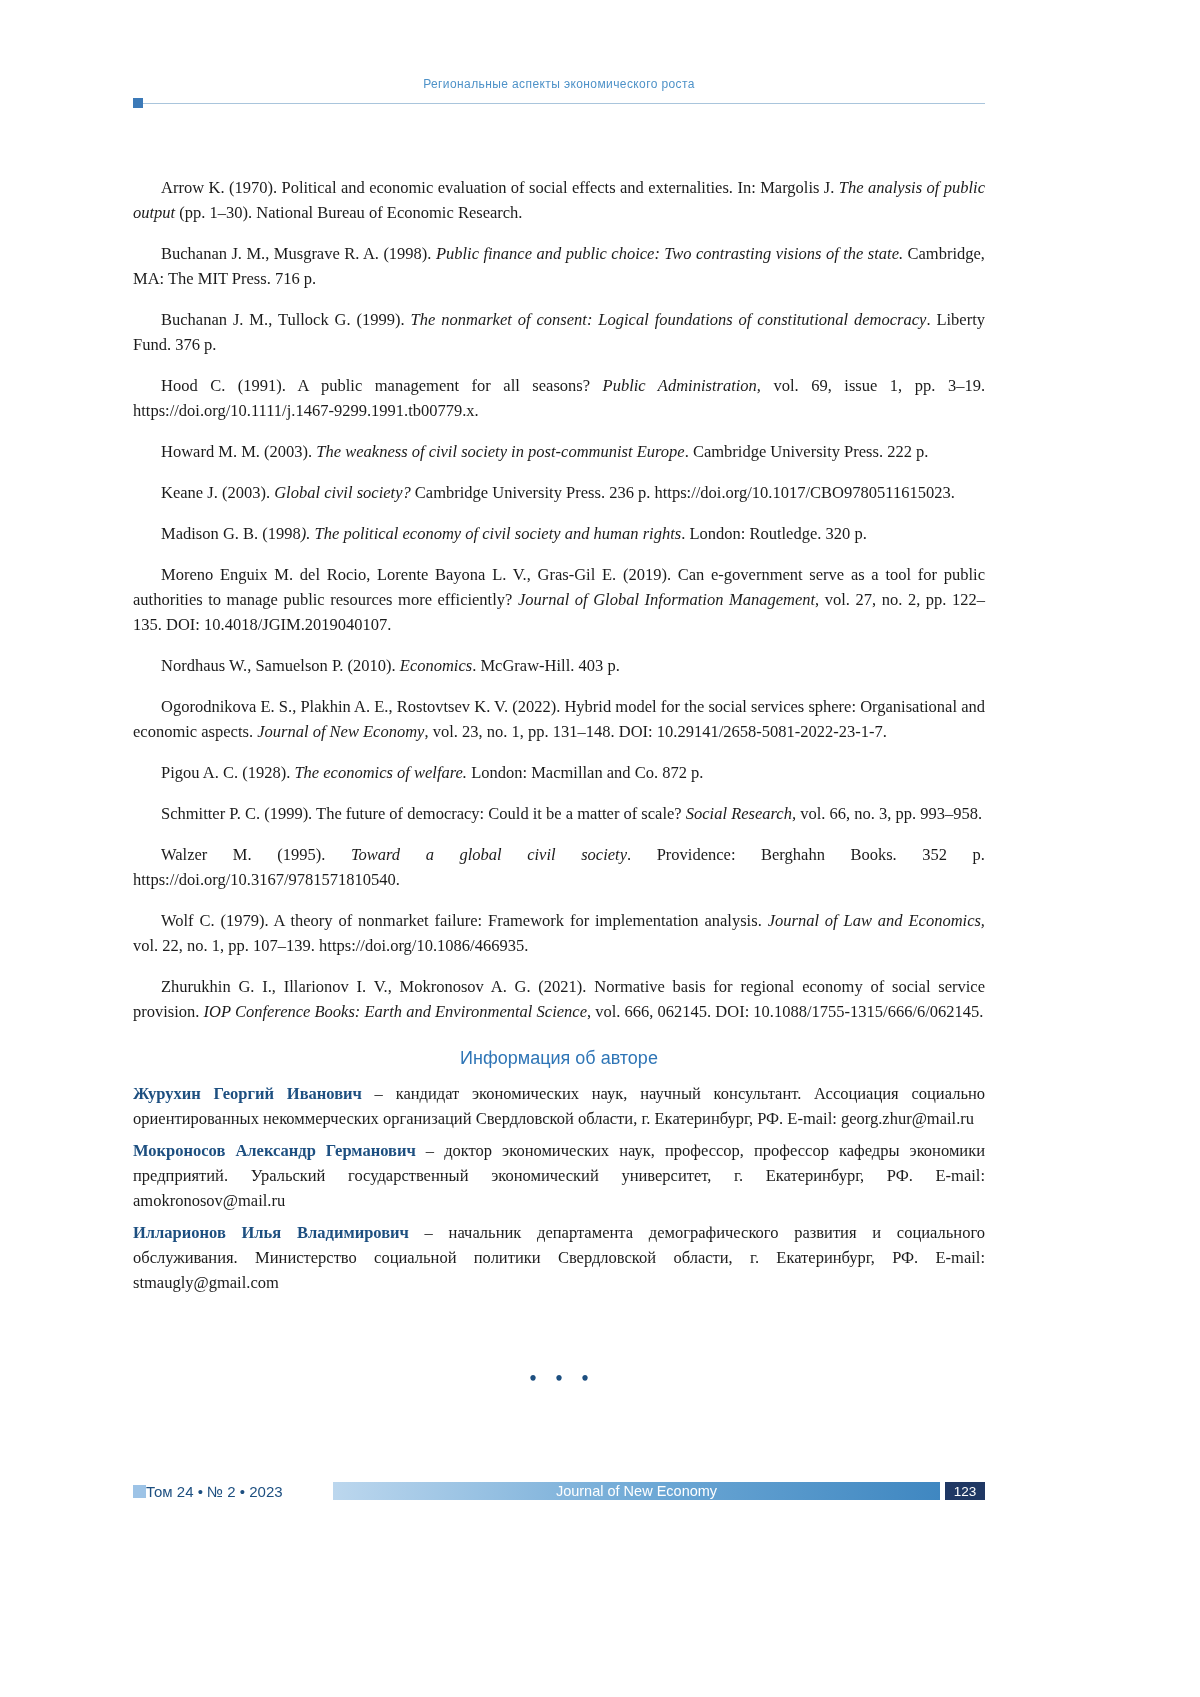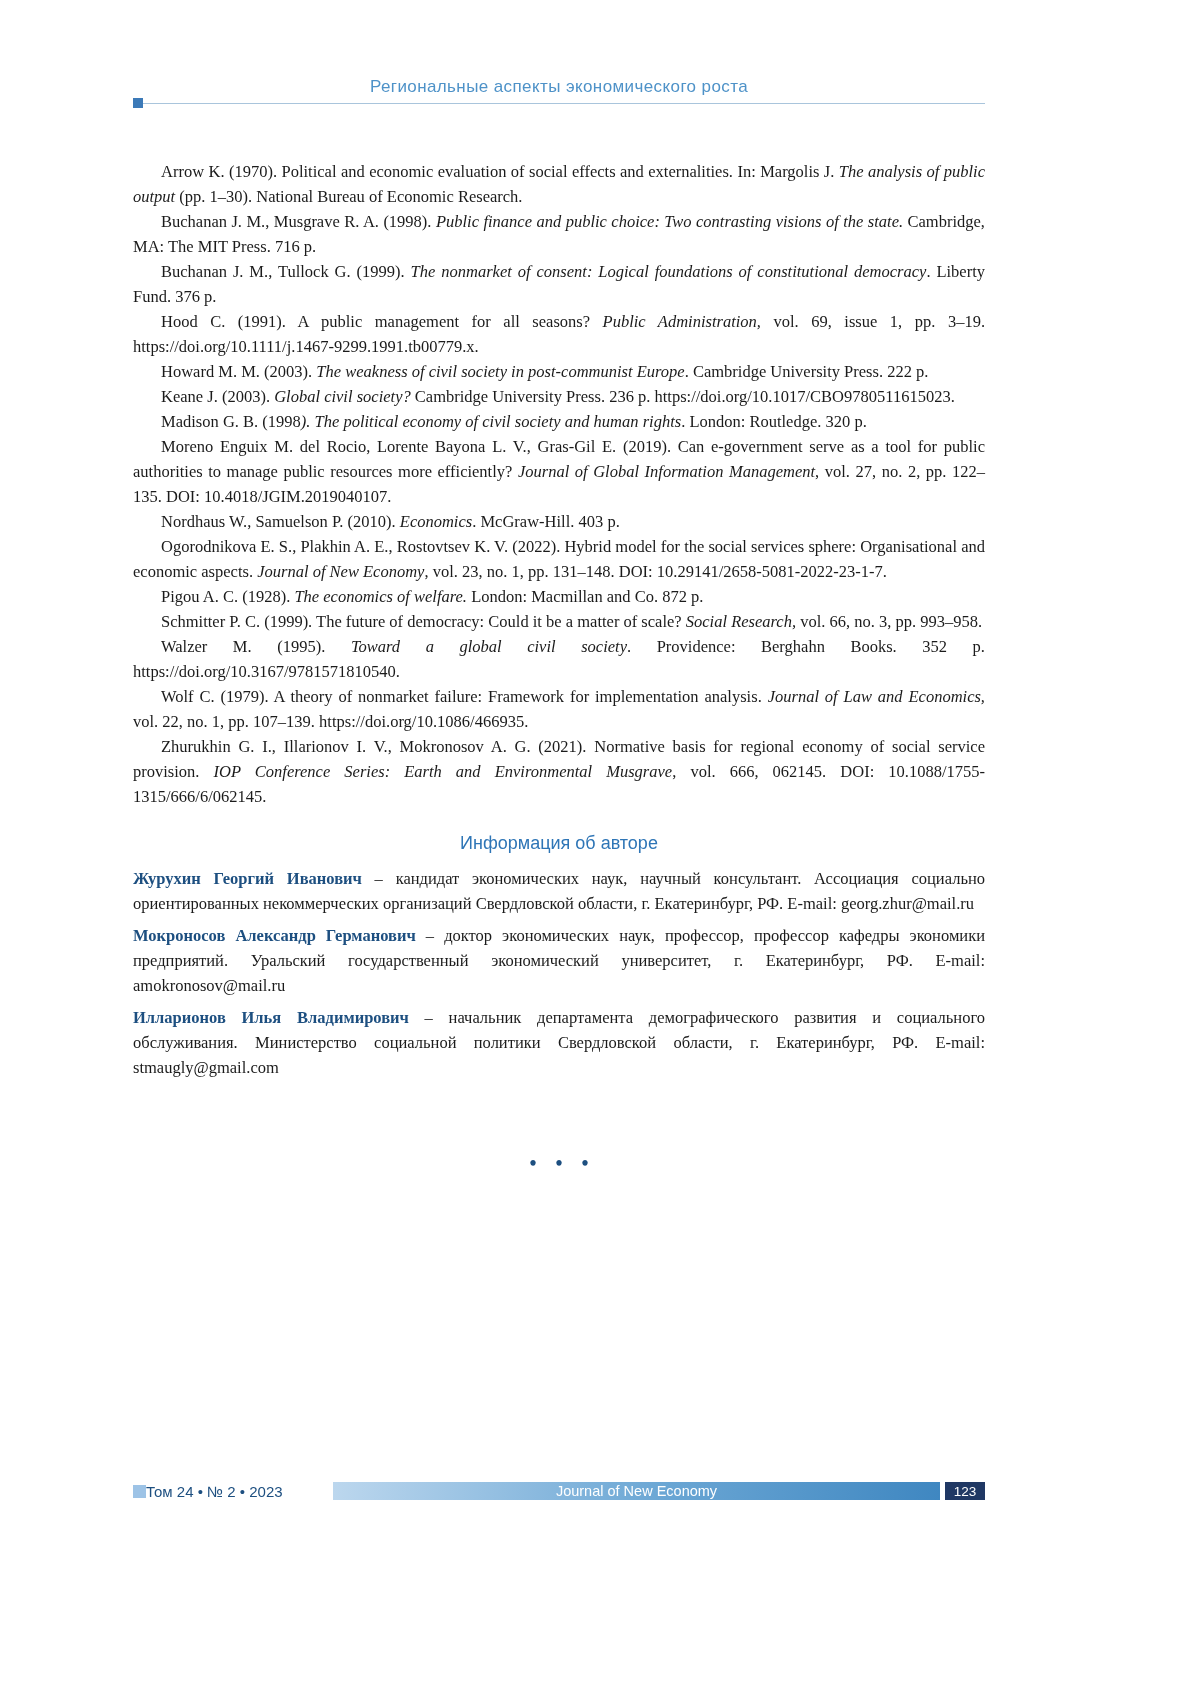--- a/index.html
+++ b/index.html
@@ -7,36 +7,36 @@
   body {
     width: 1200px; height: 1697px; position: relative; overflow: hidden;
     font-family: "Liberation Serif", serif; color: #1b1b1b;
   }
   .page { position: absolute; inset: 0; }
 
   
   .running-title {
     position: absolute; top: 77px; left: 133px; width: 852px;
     text-align: center; font-family: "Liberation Sans", sans-serif;
-    font-size: 17px; color: #4e92c8; letter-spacing: 0.4px;
+    font-size: 12px; color: #4e92c8; letter-spacing: 0.4px;
   }
   .header-rule {
     position: absolute; top: 103px; left: 133px; width: 852px;
     border-top: 1.5px solid #a9c5dc;
   }
   .header-square {
     position: absolute; left: 0; top: -6px; width: 10px; height: 10px;
     background: #3c7ab8; display: block;
   }
 
   
   .content { position: absolute; top: 159px; left: 133px; width: 852px; }
   p.ref {
     font-size: 16.5px; line-height: 25px; text-align: justify;
-    text-indent: 28px; overflow-wrap: break-word;
+    text-indent: 28px; overflow-wrap: break-word; margin-top: 16px;
   }
   p.ref em { font-style: italic; }
 
   .author-heading {
     margin: 24px 0 12px; text-align: center;
     font-family: "Liberation Sans", sans-serif;
     font-size: 18px; font-weight: 400; color: #2e75b6;
   }
   p.author {
     font-size: 16.5px; line-height: 25px; text-align: justify;
@@ -93,21 +93,21 @@
         <p class="ref"><span>Howard M. M. (2003). </span><em>The weakness of civil society in post-communist Europe</em><span>. Cambridge University Press. 222 p.</span></p>
         <p class="ref"><span>Keane J. (2003). </span><em>Global civil society?</em><span> Cambridge University Press. 236 p. https://doi.org/10.1017/CBO9780511615023.</span></p>
         <p class="ref"><span>Madison G. B. (1998</span><em>). The political economy of civil society and human rights</em><span>. London: Routledge. 320 p.</span></p>
         <p class="ref"><span>Moreno Enguix M. del Rocio, Lorente Bayona L. V., Gras-Gil E. (2019). Can e-government serve as a tool for public authorities to manage public resources more efficiently? </span><em>Journal of Global Information Management</em><span>, vol. 27, no. 2, pp. 122–135. DOI: 10.4018/JGIM.2019040107.</span></p>
         <p class="ref"><span>Nordhaus W., Samuelson P. (2010). </span><em>Economics</em><span>. McGraw-Hill. 403 p.</span></p>
         <p class="ref"><span>Ogorodnikova E. S., Plakhin A. E., Rostovtsev K. V. (2022). Hybrid model for the social services sphere: Organisational and economic aspects. </span><em>Journal of New Economy</em><span>, vol. 23, no. 1, pp. 131–148. DOI: 10.29141/2658-5081-2022-23-1-7.</span></p>
         <p class="ref"><span>Pigou A. C. (1928). </span><em>The economics of welfare.</em><span> London: Macmillan and Co. 872 p.</span></p>
         <p class="ref"><span>Schmitter P. C. (1999). The future of democracy: Could it be a matter of scale? </span><em>Social Research,</em><span> vol. 66, no. 3, pp. 993–958.</span></p>
         <p class="ref"><span>Walzer M. (1995). </span><em>Toward a global civil society</em><span>. Providence: Berghahn Books. 352 p. https://doi.org/10.3167/9781571810540.</span></p>
         <p class="ref"><span>Wolf C. (1979). A theory of nonmarket failure: Framework for implementation analysis. </span><em>Journal of Law and Economics,</em><span> vol. 22, no. 1, pp. 107–139. https://doi.org/10.1086/466935.</span></p>
-        <p class="ref"><span>Zhurukhin G. I., Illarionov I. V., Mokronosov A. G. (2021). Normative basis for regional economy of social service provision. </span><em>IOP Conference Series: Earth and Environmental Musgrave</em><span>, vol. 666, 062145. DOI: 10.1088/1755-1315/666/6/062145.</span></p>
+        <p class="ref"><span>Zhurukhin G. I., Illarionov I. V., Mokronosov A. G. (2021). Normative basis for regional economy of social service provision. </span><em>IOP Conference Books: Earth and Environmental Science</em><span>, vol. 666, 062145. DOI: 10.1088/1755-1315/666/6/062145.</span></p>
       </section>
 
     <h2 class="author-heading">Информация об авторе</h2>
 
     <section class="authors">
         <p class="author"><strong>Журухин Георгий Иванович</strong><span> – кандидат экономических наук, научный консультант. Ассоциация социально ориентированных некоммерческих организаций Свердловской области, г. Екатеринбург, РФ. E-mail: georg.zhur@mail.ru</span></p>
         <p class="author"><strong>Мокроносов Александр Германович</strong><span> – доктор экономических наук, профессор, профессор кафедры экономики предприятий. Уральский государственный экономический университет, г. Екатеринбург, РФ. E-mail: amokronosov@mail.ru</span></p>
         <p class="author"><strong>Илларионов Илья Владимирович</strong><span> – начальник департамента демографического развития и социального обслуживания. Министерство социальной политики Свердловской области, г. Екатеринбург, РФ. E-mail: stmaugly@gmail.com</span></p>
       </section>
 

